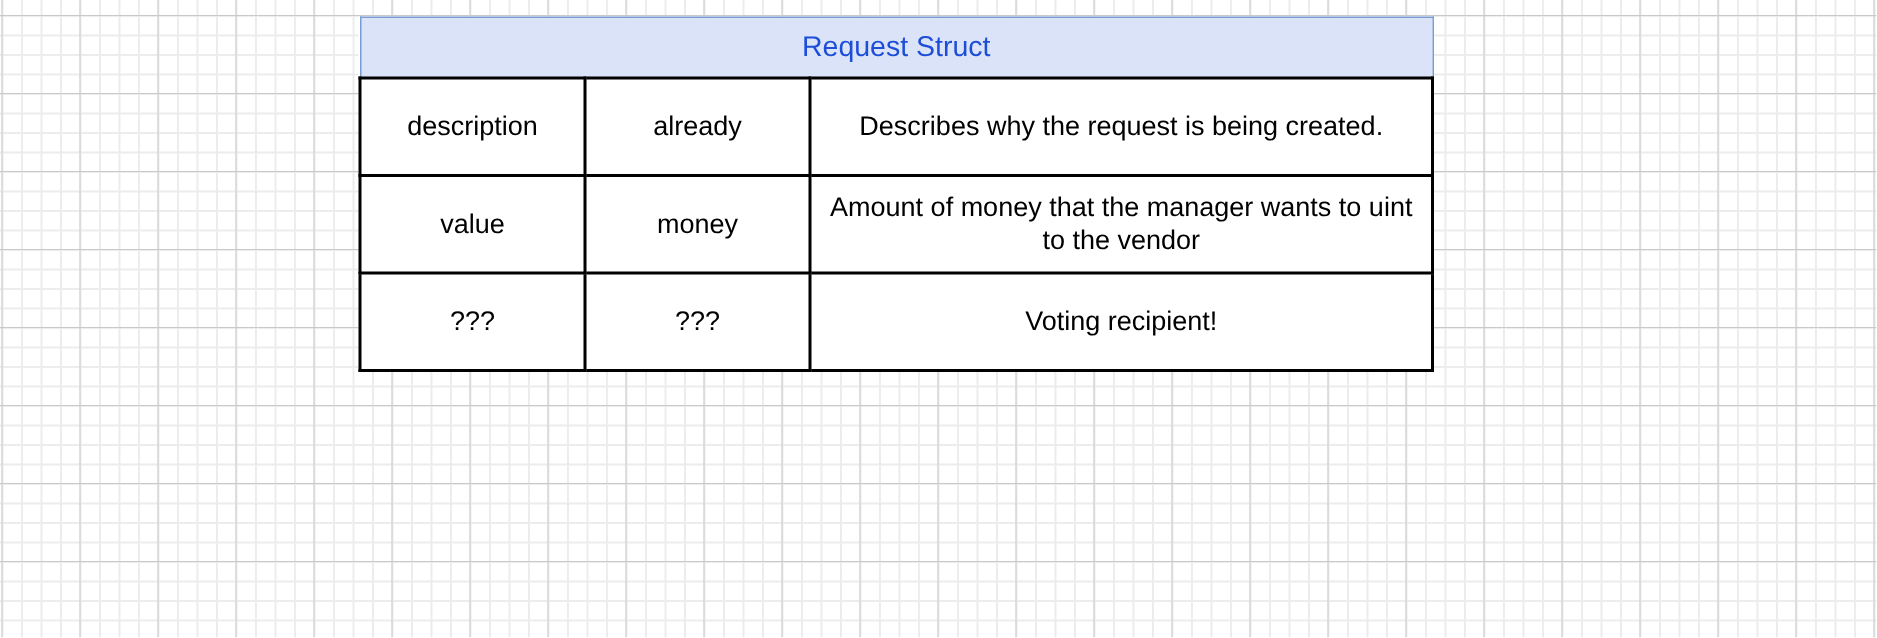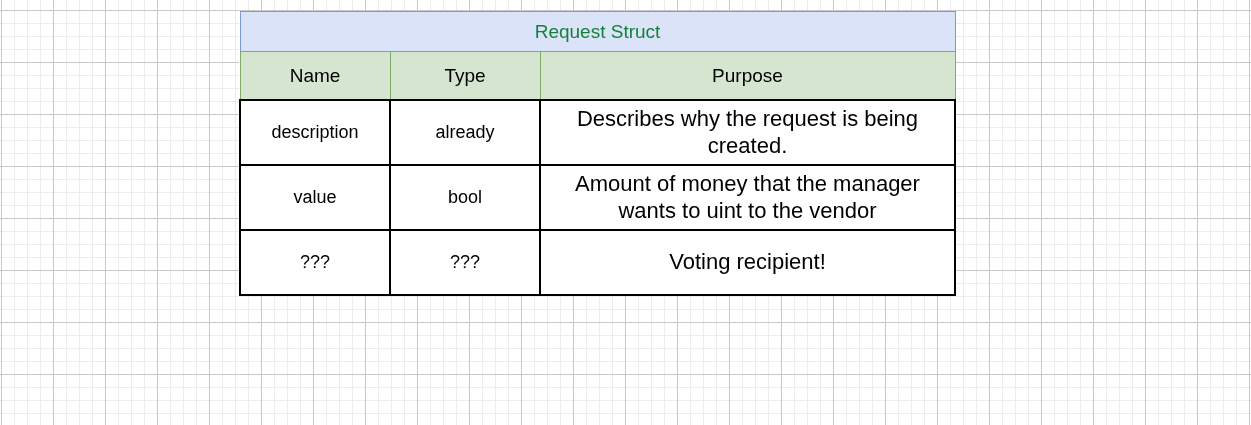--- a/index.html
+++ b/index.html
@@ -53,21 +53,21 @@
   #struct-table col.col-name    { width: 150px; }
   #struct-table col.col-type    { width: 150px; }
   #struct-table col.col-purpose { width: 415px; }
 
   
   .title-row td {
     background-color: #dae3f7;
     border: 1px solid #7a9bd4;
     text-align: center;
     font-size: 19px;
-    color: #15803d;
+    color: #1d4ed8;
     height: 39px;
     padding: 0 4px;
     line-height: 1.15;
   }
 
   
   .head-row th {
     background-color: #d6e5d0;
     border: 1px solid #7fab63;
     text-align: center;
@@ -85,54 +85,49 @@
     text-align: center;
     vertical-align: middle;
     font-size: 18px;
     color: #000000;
     height: 59px;
     padding: 2px 5px;
     line-height: 1.2;
     background-color: #ffffff;
   }
   .body-row td.purpose-cell {
-    font-size: 22px;
+    font-size: 18px;
     padding: 2px 6px;
   }
 </style>
 </head>
 <body>
 
 <div id="canvas-grid"></div>
 
 <table id="struct-table">
   <colgroup>
     <col class="col-name">
     <col class="col-type">
     <col class="col-purpose">
   </colgroup>
   <tbody>
     <tr class="title-row">
       <td colspan="3">Request Struct</td>
     </tr>
-    <tr class="head-row">
-      <th>Name</th>
-      <th>Type</th>
-      <th>Purpose</th>
-    </tr>
 
     <tr class="body-row">
       <td>description</td>
       <td>already</td>
       <td class="purpose-cell">Describes why the request is being created.</td>
     </tr>
 
     <tr class="body-row">
       <td>value</td>
-      <td>bool</td>
+      <td>money</td>
       <td class="purpose-cell">Amount of money that the manager wants to uint to the vendor</td>
     </tr>
 
 
 
     <tr class="body-row">
       <td>???</td>
       <td>???</td>
       <td class="purpose-cell">Voting recipient!</td>
     </tr>

